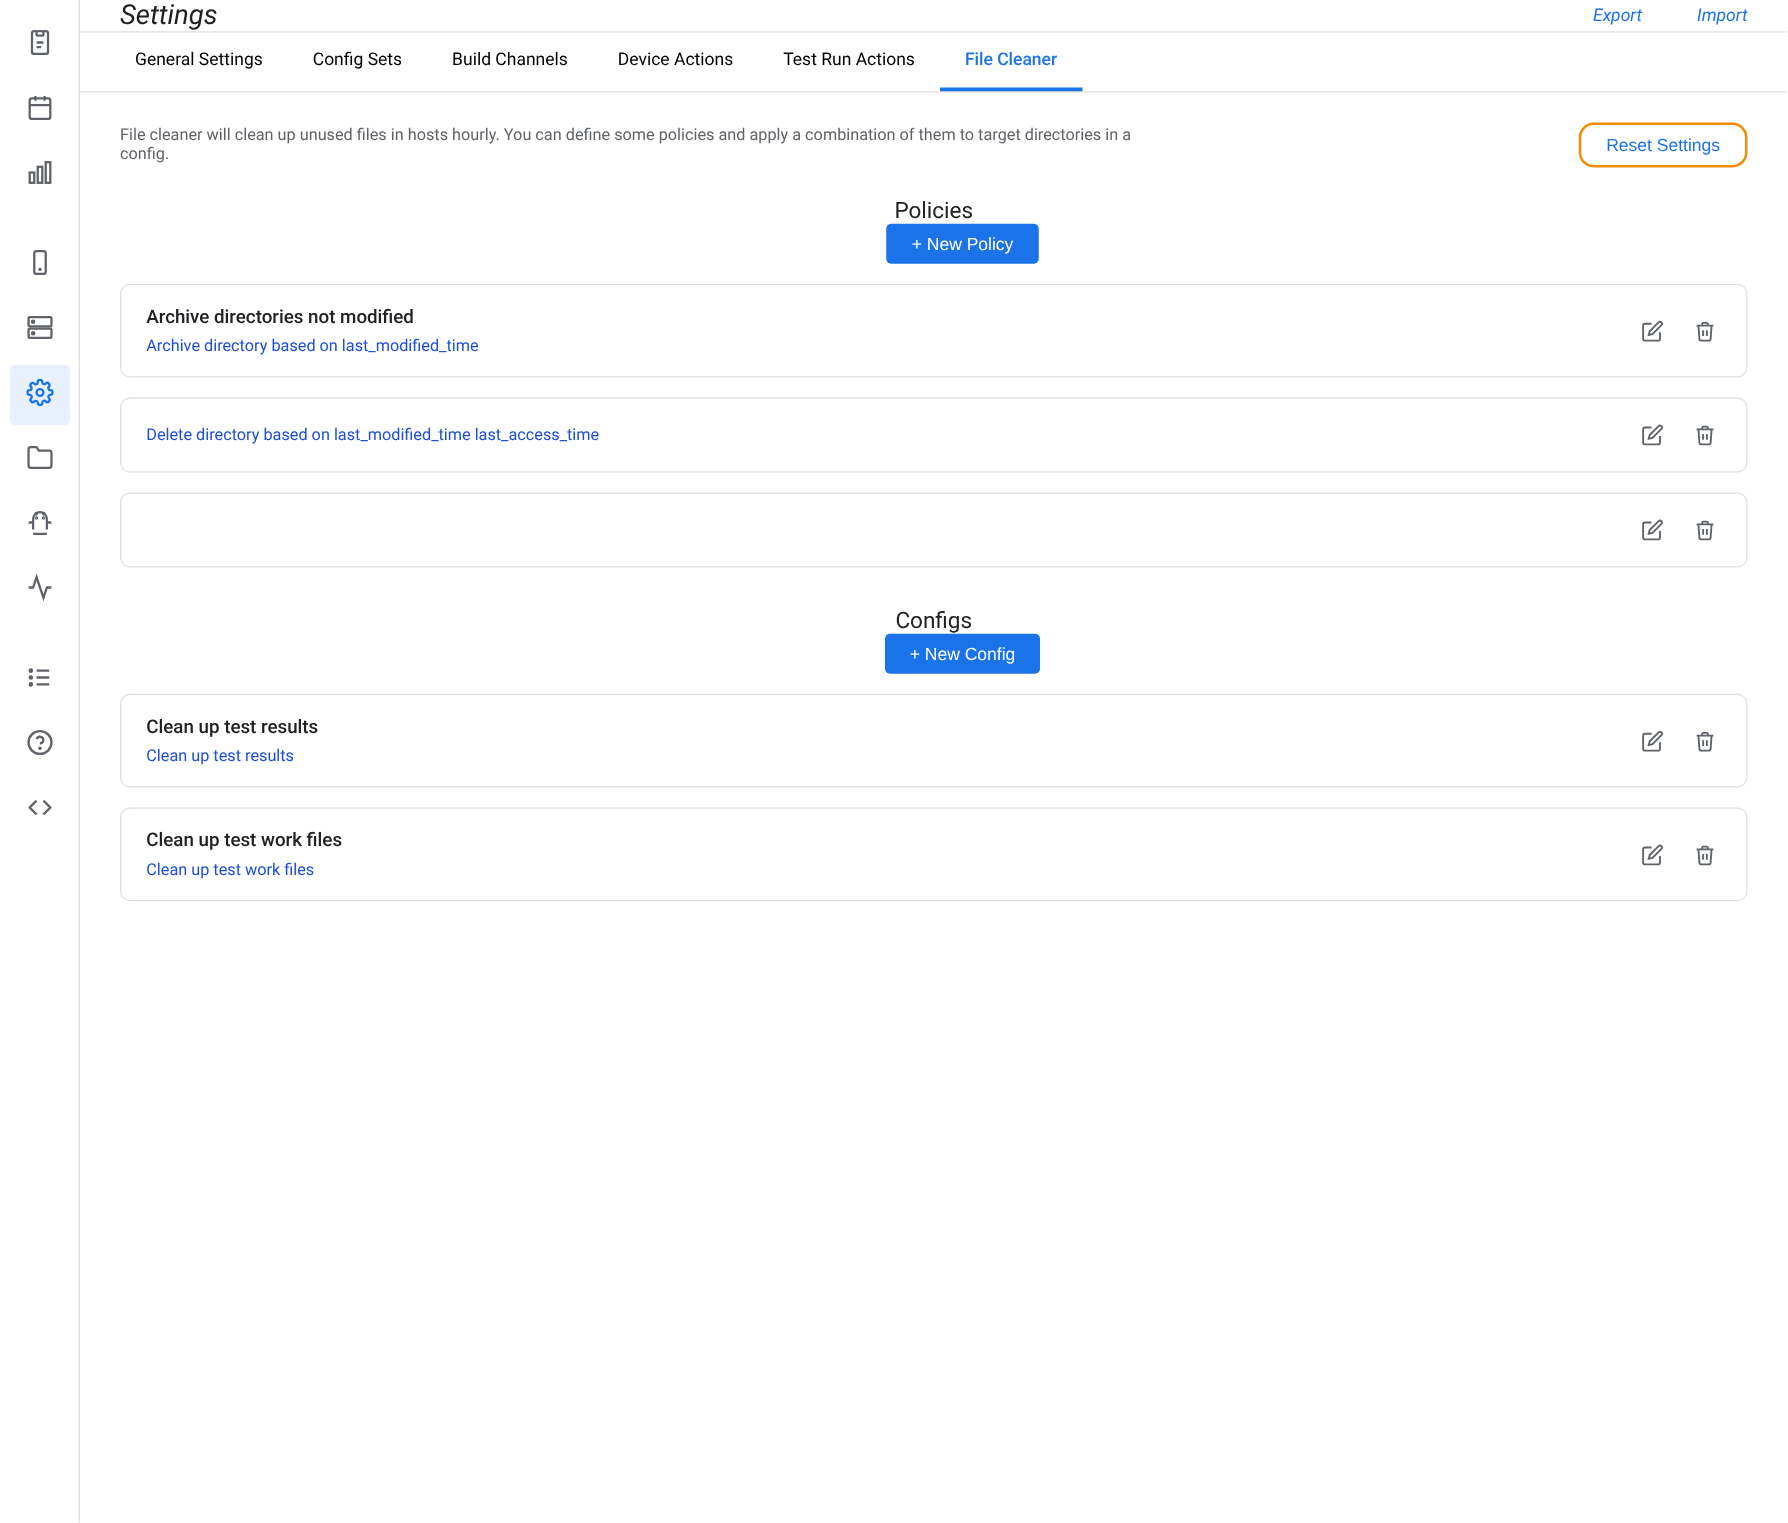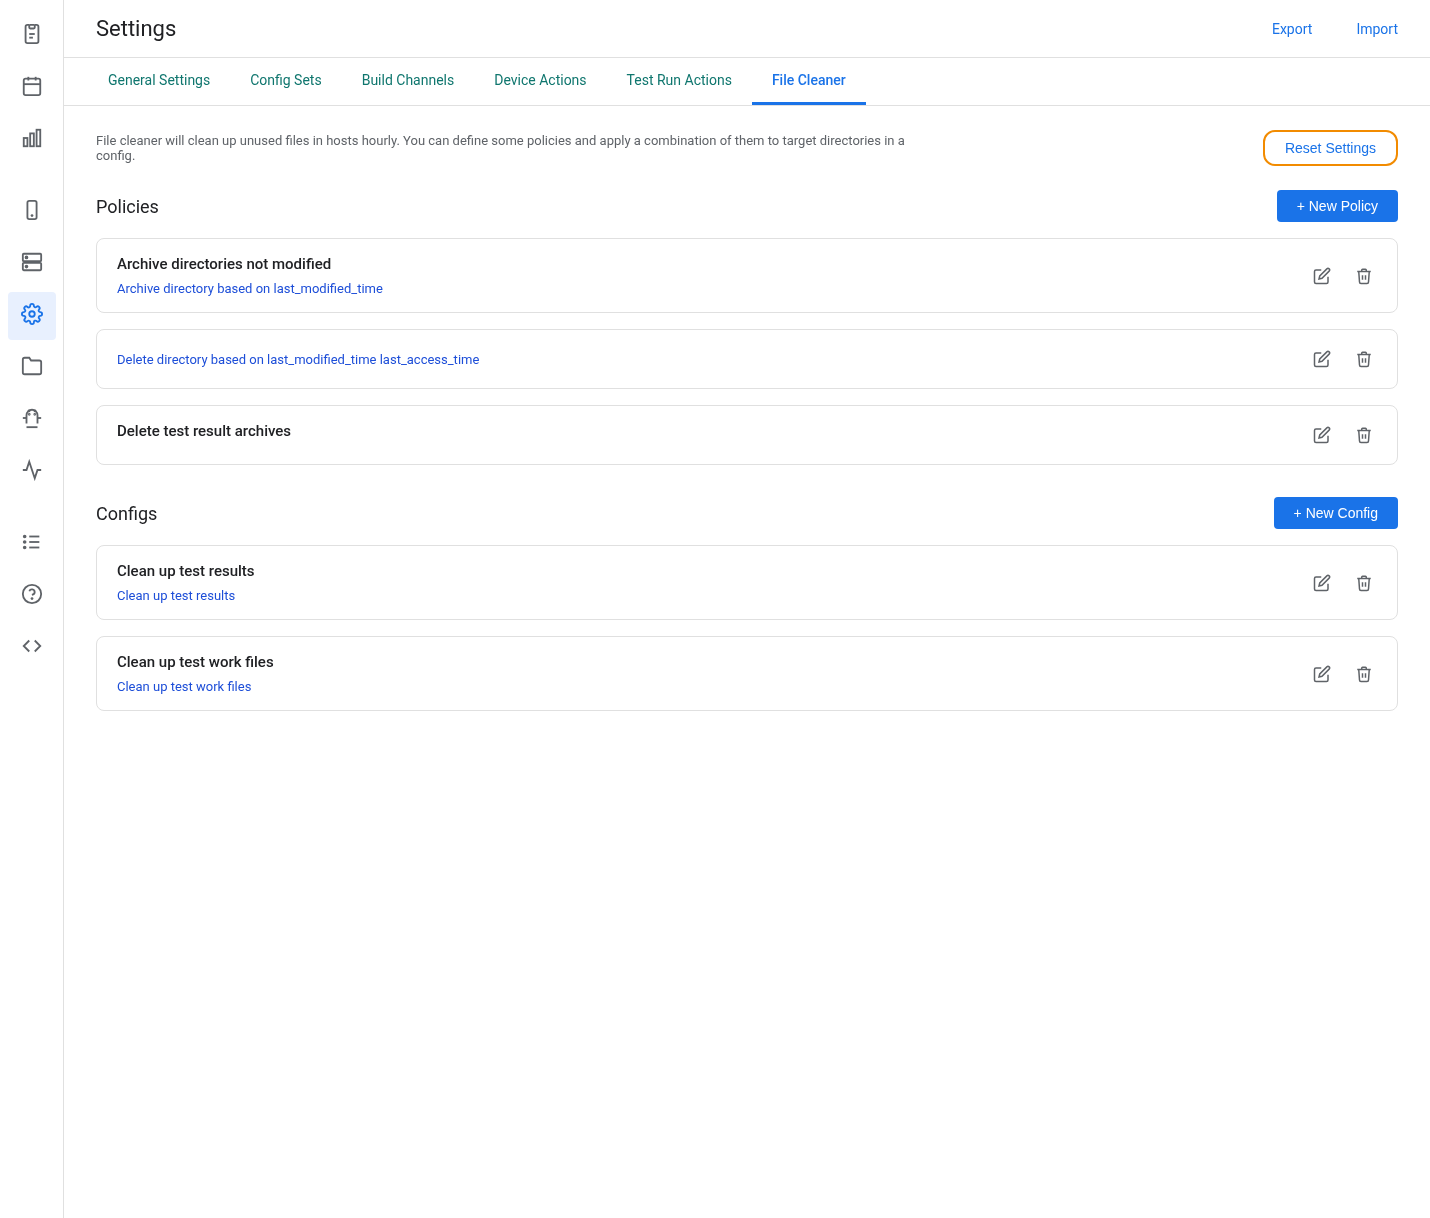--- a/index.html
+++ b/index.html
@@ -36,22 +36,23 @@
       display: flex;
       flex-direction: column;
       overflow: hidden;
     }
 
     
     .header {
       display: flex;
       align-items: center;
       justify-content: space-between;
-      padding: 16px 32px;
+      padding: 0 32px;
       border-bottom: 1px solid #e0e0e0;
+      font-style: italic;
     }
     .header-title {
       font-size: 22px;
       font-weight: 400;
       color: #202124;
     }
     .header-actions {
       display: flex;
       gap: 16px;
     }
@@ -65,21 +66,21 @@
 
     
     .tabs {
       display: flex;
       padding: 0 24px;
       border-bottom: 1px solid #e0e0e0;
     }
     .tab {
       padding: 14px 20px;
       font-size: 14px;
-      color: #0f766e;
+      color: #000000;
       cursor: pointer;
       border-bottom: 3px solid transparent;
       white-space: nowrap;
     }
     .tab.active {
       color: #1a73e8;
       border-bottom: 3px solid #1a73e8;
       font-weight: 500;
     }
 
@@ -115,20 +116,21 @@
       white-space: nowrap;
       font-weight: 500;
     }
 
     
     .section-header {
       display: flex;
       align-items: center;
       justify-content: space-between;
       margin-bottom: 16px;
+      flex-direction: column;
     }
     .section-title {
       font-size: 18px;
       font-weight: 400;
       color: #202124;
     }
     .new-btn {
       padding: 8px 20px;
       font-size: 14px;
       color: #fff;
@@ -375,21 +377,20 @@
               <path d="M10 11v6"></path>
               <path d="M14 11v6"></path>
               <path d="M9 6V4a1 1 0 0 1 1-1h4a1 1 0 0 1 1 1v2"></path>
             </svg>
         </button>
       </div>
     </div>
 
     <div class="card">
       <div class="card-content">
-        <div class="card-title">Delete test result archives</div>
       </div>
       <div class="card-actions">
         <button class="icon-btn">
           <svg width="18" height="18" viewBox="0 0 24 24" fill="none" stroke="currentColor" stroke-width="2">
               <path d="M11 4H4a2 2 0 0 0-2 2v14a2 2 0 0 0 2 2h14a2 2 0 0 0 2-2v-7"></path>
               <path d="M18.5 2.5a2.121 2.121 0 0 1 3 3L12 15l-4 1 1-4 9.5-9.5z"></path>
             </svg>
         </button>
         <button class="icon-btn">
           <svg width="18" height="18" viewBox="0 0 24 24" fill="none" stroke="currentColor" stroke-width="2">

